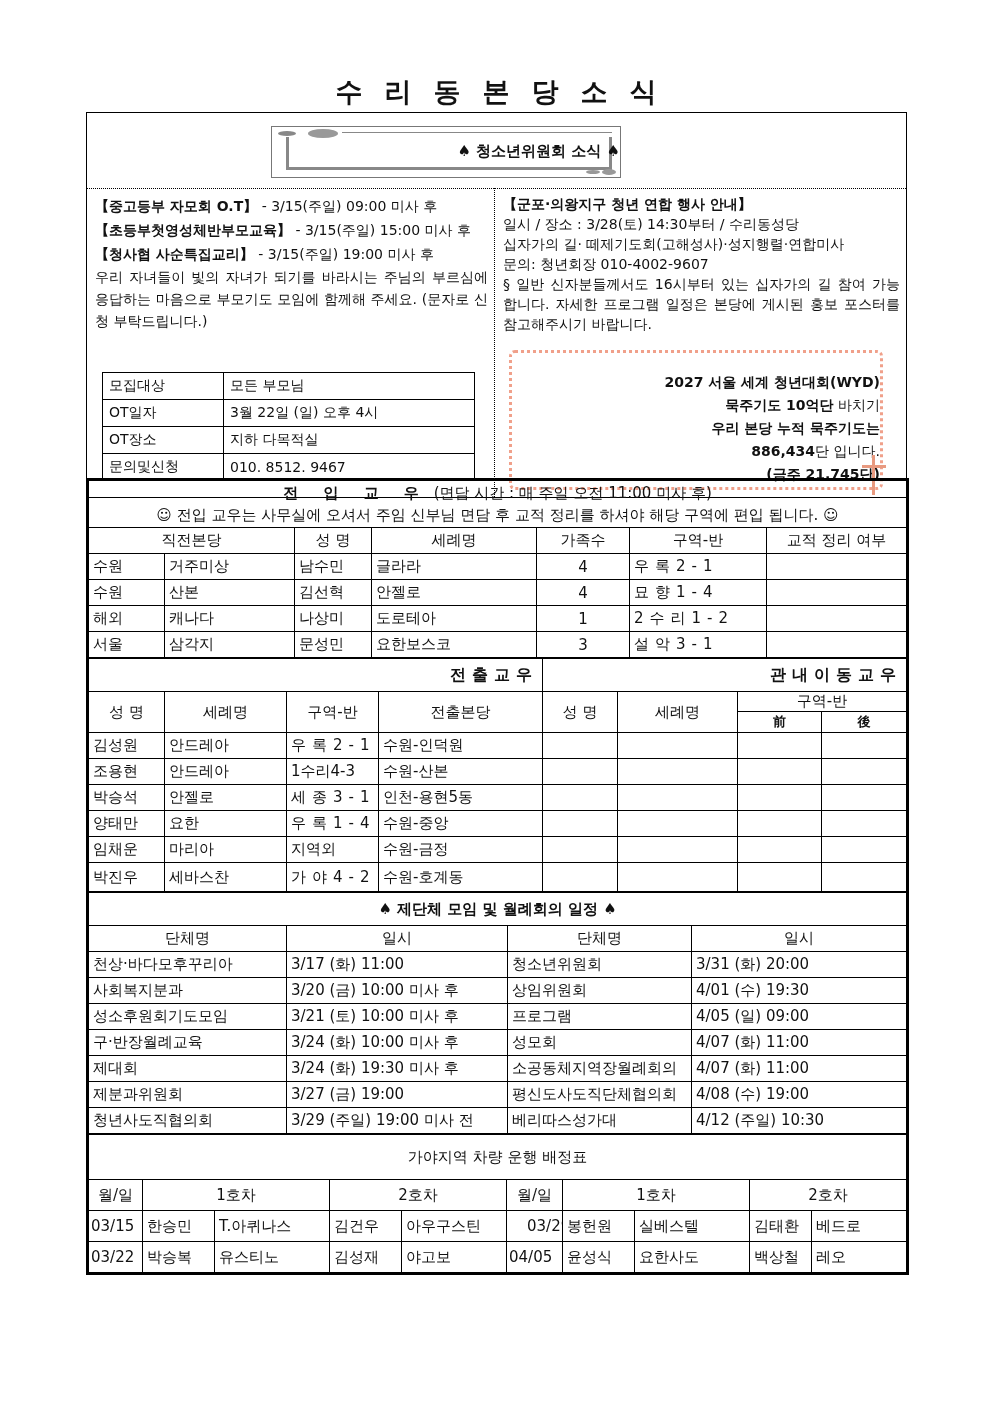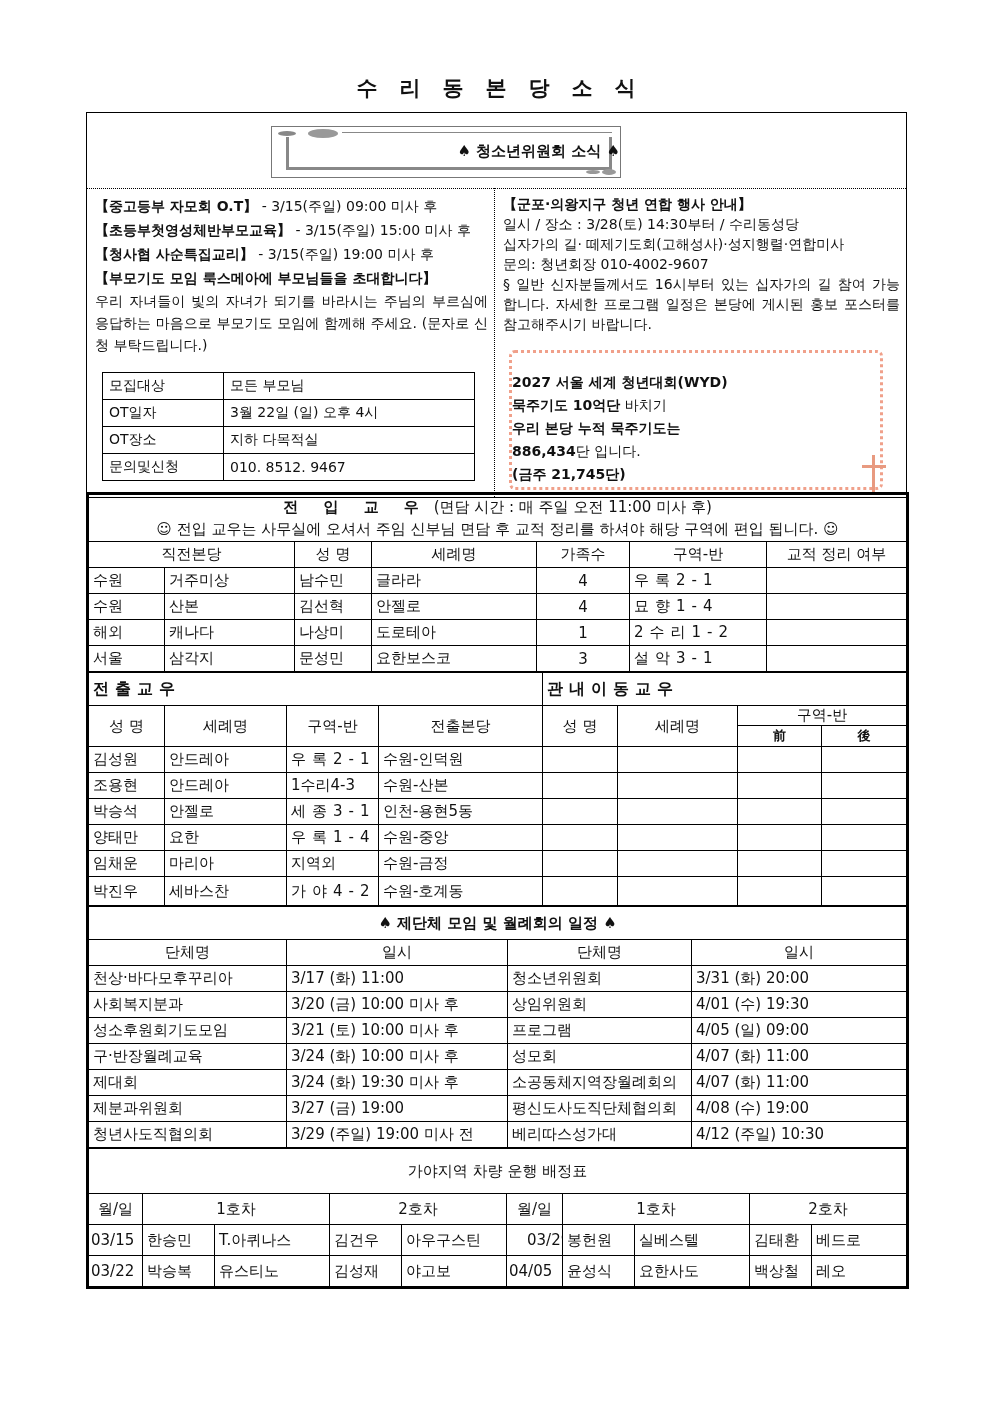--- a/index.html
+++ b/index.html
@@ -1,17 +1,17 @@
 <!DOCTYPE html>
 <html><head>
 <meta charset="utf-8">
 <style>
   html, body { margin: 0; padding: 0; background: #ffffff; }
   body { width: 992px; height: 1403px; position: relative; font-family: "DejaVu Sans", sans-serif; color: #111; }
-  .page-title { position: absolute; top: 74px; left: 0; width: 992px; text-align: center; font-size: 21px; font-weight: bold; letter-spacing: 22px; padding-left: 22px; box-sizing: border-box; }
+  .page-title { position: absolute; top: 74px; left: 0; width: 992px; text-align: center; font-size: 27px; font-weight: bold; letter-spacing: 22px; padding-left: 22px; box-sizing: border-box; }
 
   
   .news { position: absolute; left: 86px; top: 112px; width: 821px; height: 386px; border: 1px solid #000; box-sizing: border-box; }
   .news-head { height: 75px; border-bottom: 1px dotted #000; position: relative; }
   .banner { position: absolute; left: 184px; top: 13px; width: 350px; height: 52px; border: 1px solid #777; box-sizing: border-box; background: #fff; }
   .banner .inner { position: absolute; left: 14px; top: 10px; right: 8px; bottom: 7px; border-left: 3px solid #888; border-bottom: 3px solid #888; border-right: 3px solid #888; }
   .banner .blob1 { position: absolute; left: 6px; top: 4px; width: 18px; height: 5px; border-radius: 50%; background: #888; }
   .banner .blob2 { position: absolute; left: 36px; top: 2px; width: 30px; height: 9px; border-radius: 50%; background: #999; }
   .banner .blob3 { position: absolute; right: 20px; bottom: 3px; width: 14px; height: 4px; border-radius: 50%; background: #999; }
   .banner .blob4 { position: absolute; right: 4px; bottom: 2px; width: 14px; height: 6px; border-radius: 50%; background: #999; }
@@ -23,37 +23,37 @@
   .line { line-height: 24px; white-space: nowrap; }
   .line b { font-weight: bold; }
   .para { line-height: 22px; text-align: justify; }
   .rline { line-height: 20px; white-space: nowrap; }
 
   .ot-table { position: absolute; left: 15px; top: 184px; border-collapse: collapse; font-size: 14px; }
   .ot-table td { border: 1px solid #000; height: 26px; padding: 0 6px; margin-left: 40px; }
   .ot-table td.k { width: 108px; text-align: justify; text-align-last: justify; }
   .ot-table td.v { width: 238px; }
 
-  .rosary { position: absolute; left: 14px; top: 162px; width: 374px; height: 140px; box-sizing: border-box; border: 3px dotted #f0a08a; border-radius: 6px; text-align: left; padding-top: 18px; font-size: 14px; font-weight: bold; }
+  .rosary { position: absolute; left: 14px; top: 162px; width: 374px; height: 140px; box-sizing: border-box; border: 3px dotted #f0a08a; border-radius: 6px; text-align: right; padding-top: 18px; font-size: 14px; font-weight: bold; }
   .rosary .r { line-height: 23px; }
   .rosary .n { font-weight: normal; }
   .cross { position: absolute; right: -6px; bottom: -8px; width: 24px; height: 40px; }
   .cross .v { position: absolute; left: 10px; top: 0; width: 3px; height: 40px; background: #e89a80; }
   .cross .h { position: absolute; left: 0; top: 10px; width: 24px; height: 3px; background: #e89a80; }
 
   
-  .main { position: absolute; left: 86px; top: 492px; width: 823px; border: 2px solid #000; box-sizing: border-box; }
+  .main { position: absolute; left: 86px; top: 478px; width: 823px; border: 2px solid #000; box-sizing: border-box; }
   table.grid { border-collapse: collapse; width: 100%; table-layout: fixed; font-size: 15px; }
   table.grid td { border: 1px solid #000; padding: 0 4px; height: 25px; white-space: nowrap; overflow: hidden; }
   table.grid td.c { text-align: center; }
   table.grid td.j { text-align: justify; text-align-last: justify; }
   table.grid td.dr { border-right: 1px dotted #000; }
   .sec-title { text-align: center; font-size: 15px; line-height: 20px; padding: 2px 0; }
   .sec-title b { letter-spacing: 10px; }
-  .big-head { text-align: left; font-weight: bold; font-size: 16px; letter-spacing: 6px; }
+  .big-head { text-align: right; font-weight: bold; font-size: 16px; letter-spacing: 6px; }
   .spaced { letter-spacing: 6px; }
 </style>
 </head>
 <body>
 
 <div class="page-title">수리동본당소식</div>
 
 <div class="news">
   <div class="news-head">
     <div class="banner">
@@ -64,21 +64,20 @@
       <div class="blob3"></div>
       <div class="blob4"></div>
       <div class="banner-title">♠ 청소년위원회 소식 ♠</div>
     </div>
   </div>
 
   <div class="news-left">
     <div class="line"><b>【중고등부 자모회 O.T】</b><span> - 3/15(주일) 09:00 미사 후</span></div>
     <div class="line"><b>【초등부첫영성체반부모교육】</b><span> - 3/15(주일) 15:00 미사 후</span></div>
     <div class="line"><b>【청사협 사순특집교리】</b><span> - 3/15(주일) 19:00 미사 후</span></div>
-    <div class="line"><b>【부모기도 모임 룩스메아에 부모님들을 초대합니다】</b></div>
     <div class="para">우리 자녀들이 빛의 자녀가 되기를 바라시는 주님의 부르심에 응답하는 마음으로 부모기도 모임에 함께해 주세요. (문자로 신청 부탁드립니다.)</div>
 
     <table class="ot-table">
       <tbody>
           <tr>
             <td class="k">모집대상</td>
             <td class="v">모든 부모님</td>
           </tr>
       <tr>
             <td class="k">OT일자</td>

